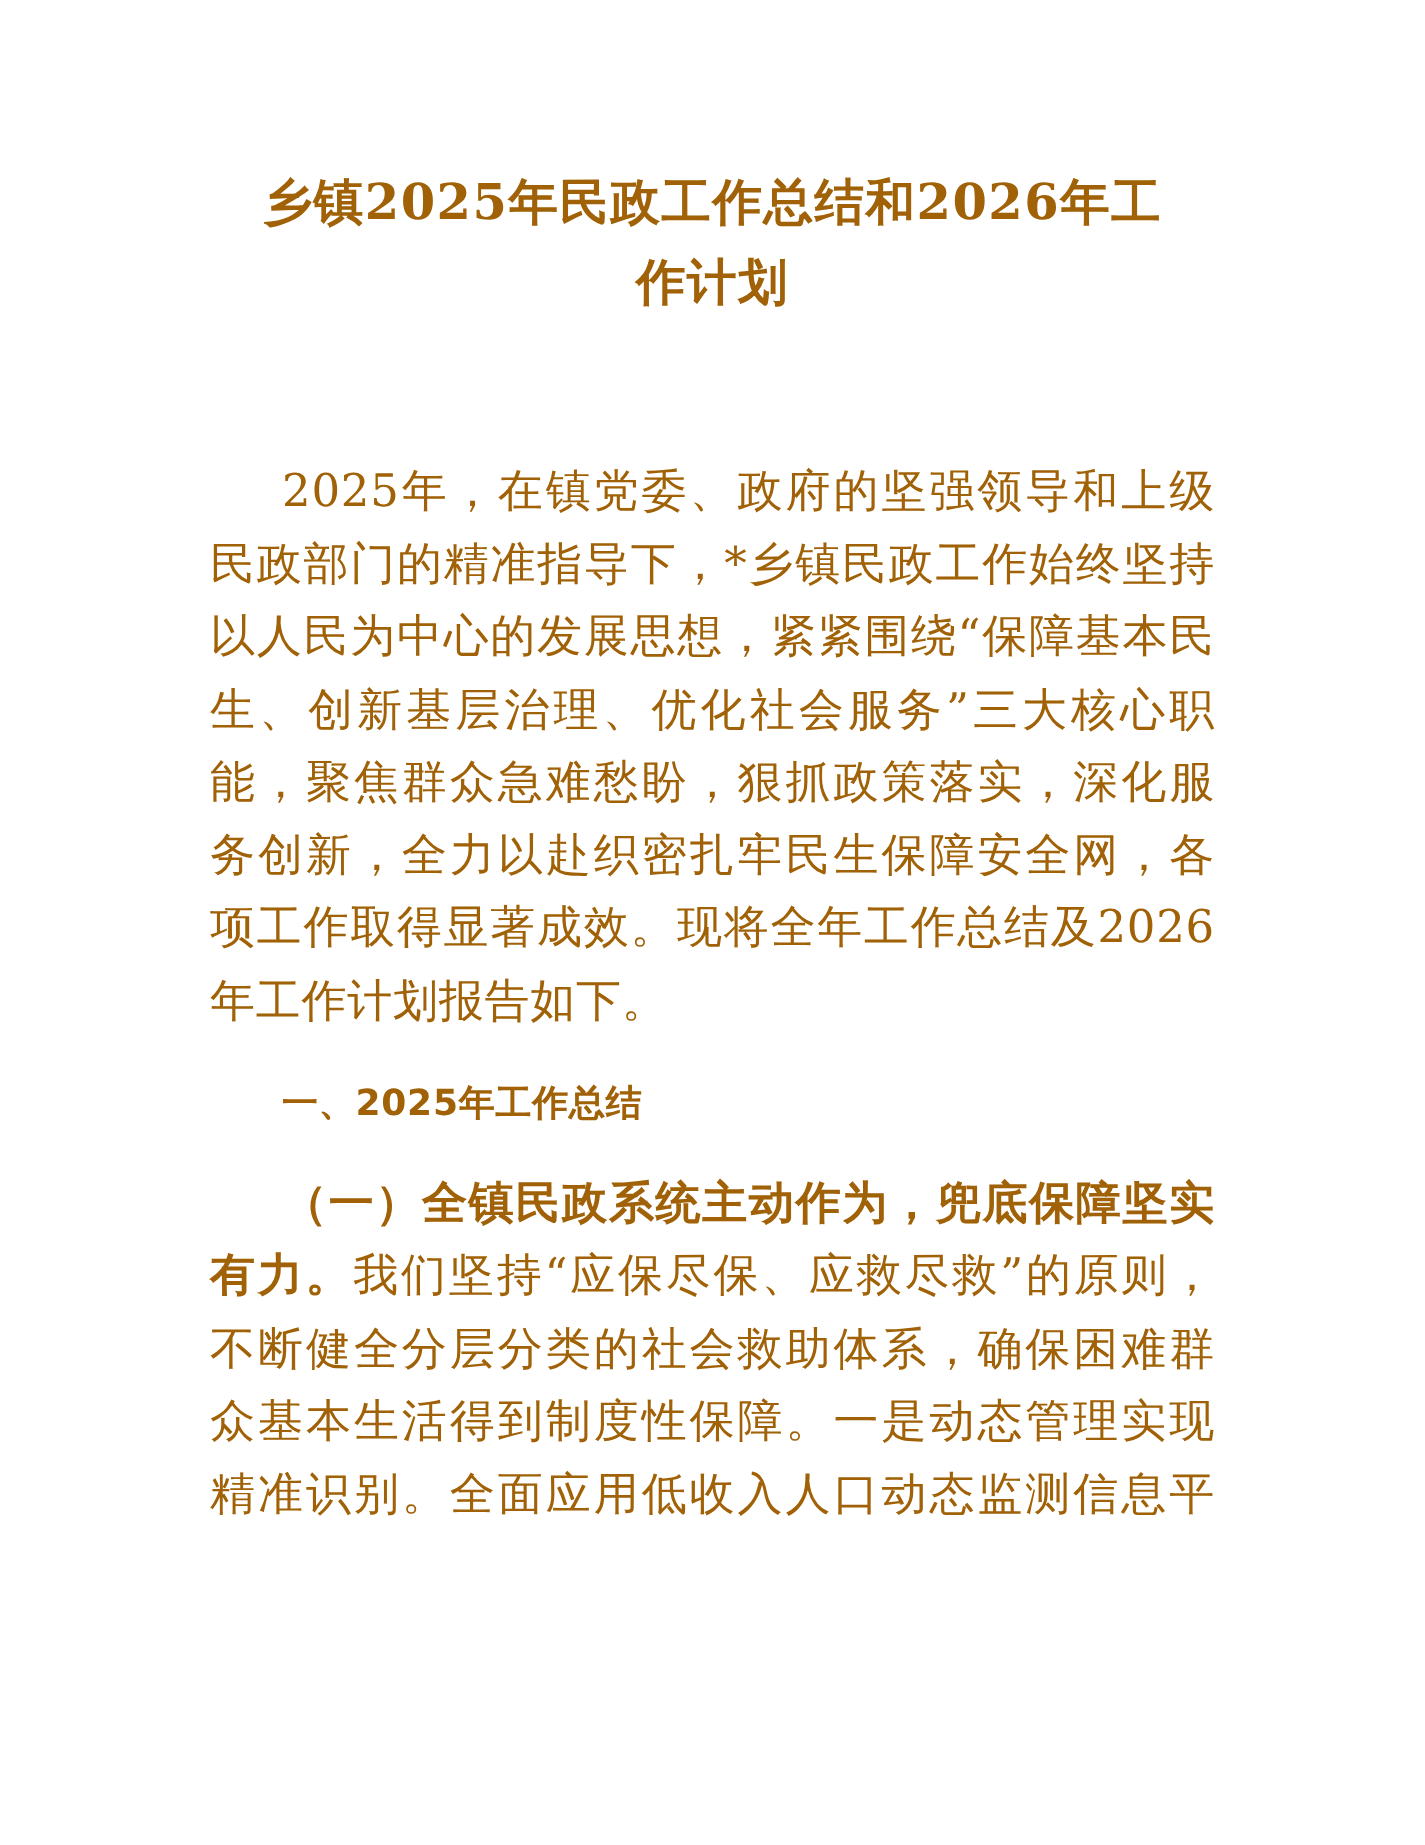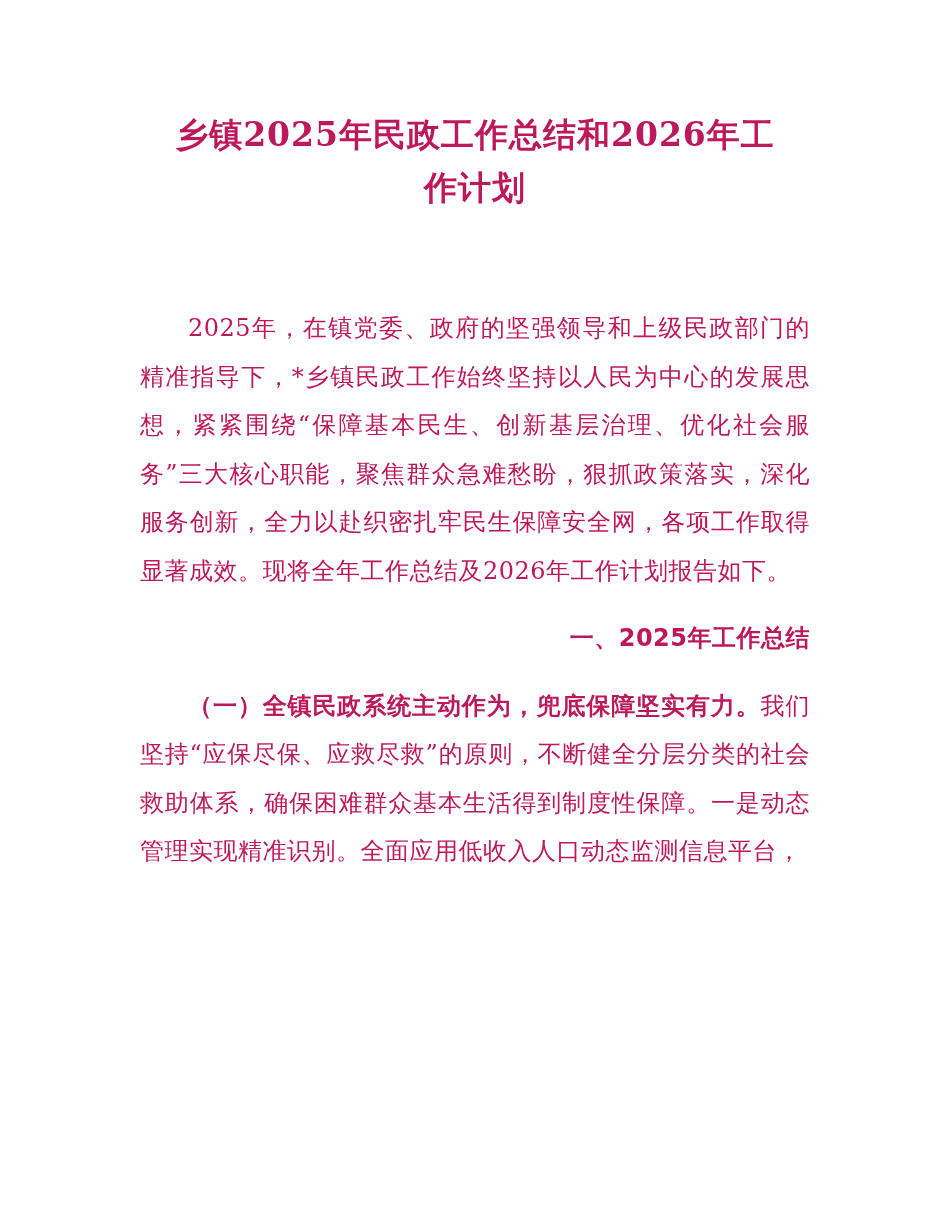--- a/index.html
+++ b/index.html
@@ -5,55 +5,54 @@
   html, body {
     margin: 0;
     padding: 0;
     background: #ffffff;
   }
   .page {
     position: relative;
     width: 950px;
     height: 1028px;
     background: #ffffff;
-    color: #be185d;
+    color: #a16207;
     box-sizing: border-box;
     padding: 108px 140px 0 140px;
     overflow: hidden;
     font-family: "DejaVu Serif", serif;
   }
   .doc-title {
     font-family: "DejaVu Serif", serif;
     font-weight: 700;
     font-size: 33px;
     line-height: 53px;
     text-align: center;
     max-width: 620px;
     margin: 0 auto 90px auto;
     letter-spacing: 1px;
   }
   .para {
-    font-size: 24px;
+    font-size: 30px;
     line-height: 48.5px;
     width: 670px;
     margin: 0 0 19px 0;
     text-align: justify;
     text-indent: 48px;
     letter-spacing: 0.5px;
   }
   .heading {
     font-family: "DejaVu Sans", sans-serif;
     font-weight: 700;
     font-size: 24px;
     line-height: 48.5px;
     width: 670px;
     margin: 0 0 19px 0;
     text-indent: 48px;
     letter-spacing: 0.5px;
-    text-align: right;
   }
   .lead-bold {
     font-family: "DejaVu Sans", sans-serif;
     font-weight: 700;
   }
 </style>
 </head>
 <body>
 
 <div class="page">

